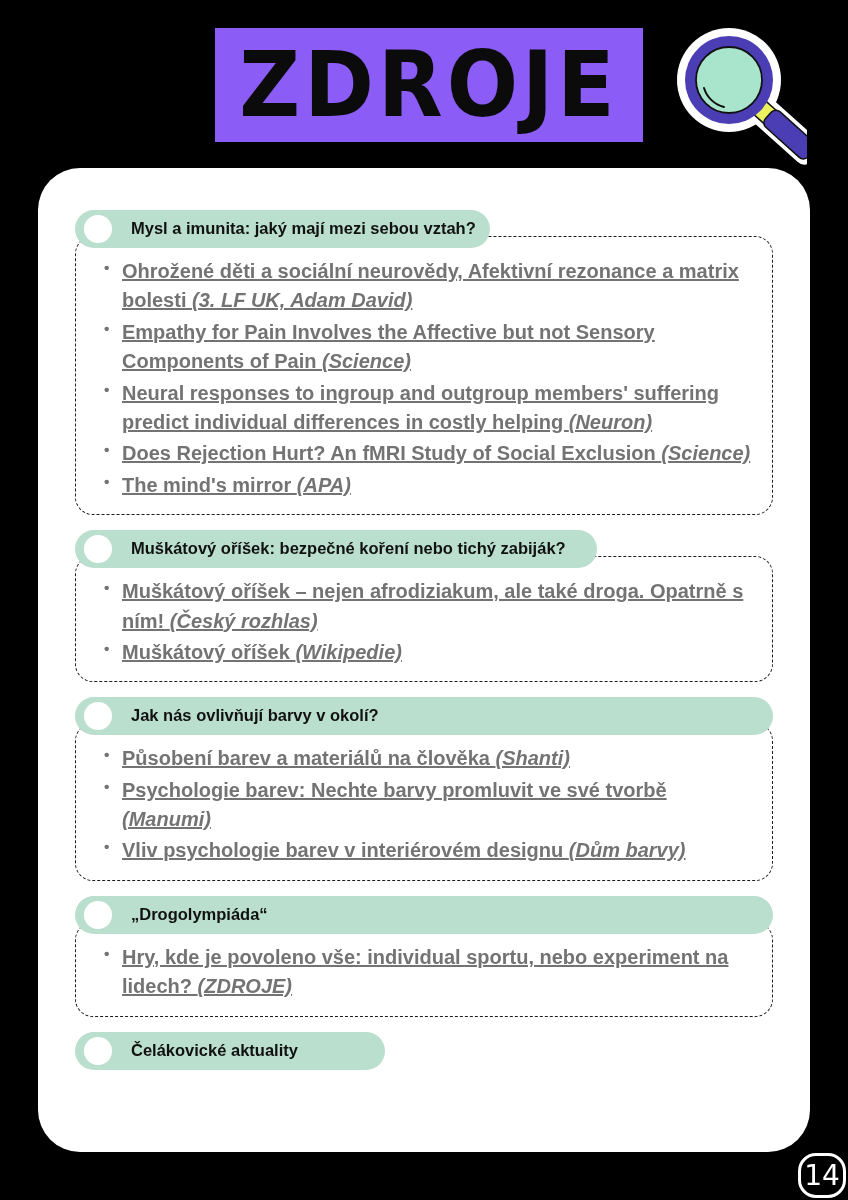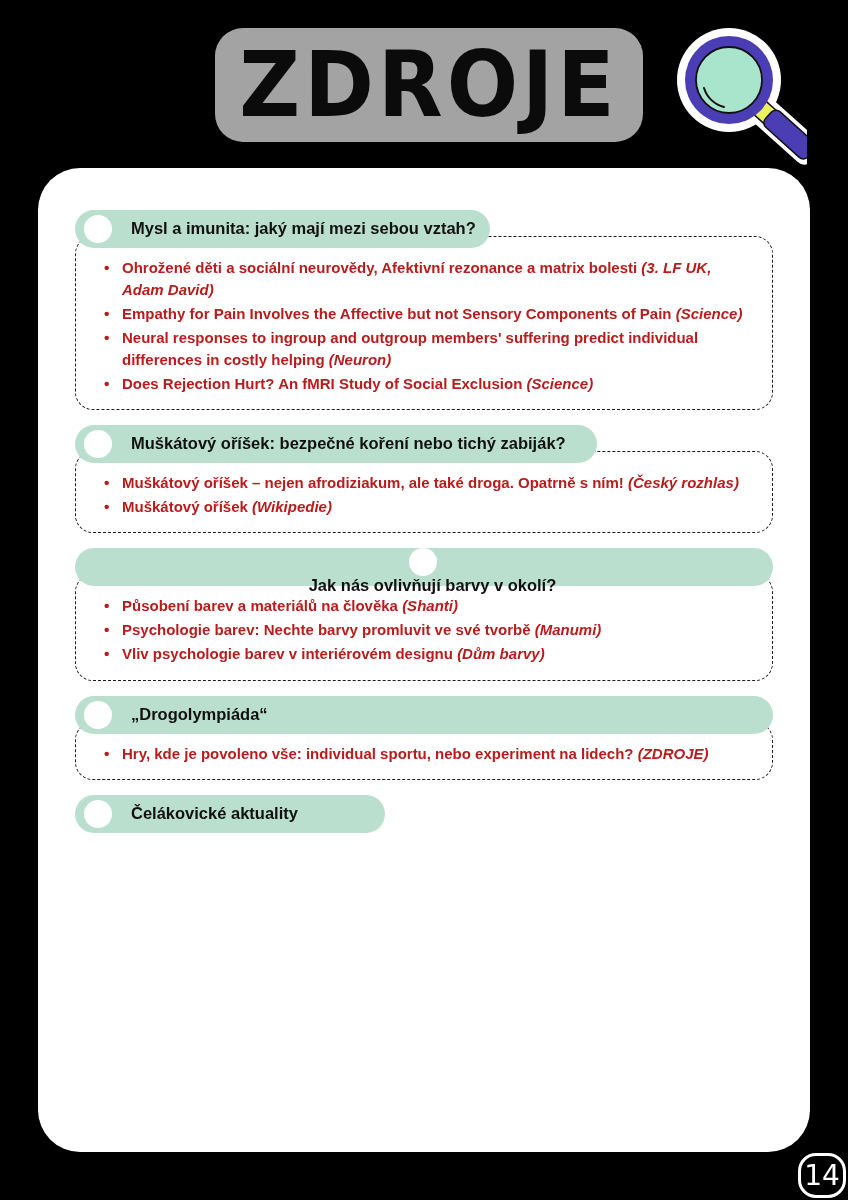--- a/index.html
+++ b/index.html
@@ -9,22 +9,22 @@
     font-family: "Liberation Sans", sans-serif;
     position: relative;
     overflow: hidden;
   }
 
   
   .title-box {
     position: absolute;
     left: 215px; top: 28px;
     width: 428px; height: 114px;
-    background: #a3a3a3;
-    display: flex; align-items: center; justify-content: center; border-radius: 28px;
+    background: #8b5cf6;
+    display: flex; align-items: center; justify-content: center;
   }
   .title-text {
     font-family: "DejaVu Sans", sans-serif;
     font-weight: 900;
     font-size: 84px;
     letter-spacing: 4px;
     color: #0b0b0b;
     transform: scaleY(1.08);
     line-height: 1;
   }
@@ -65,39 +65,40 @@
   .pill-label {
     font-size: 16.5px;
     font-weight: bold;
     color: #111111;
     white-space: nowrap;
     padding-bottom: 1px;
     margin-left: 8px;
   }
   .pill-s1 { width: 415px; }
   .pill-s2 { width: 522px; }
-  .pill-s3 { width: 100%; flex-direction: column; }
+  .pill-s3 { width: 100%; }
   .pill-s4 { width: 100%; }
   .pill-s5 { width: 310px; }
 
   .dashed-box {
     border: 1.6px dashed #1c1c1c;
     border-radius: 18px;
     padding: 20px 18px 12px 20px;
     min-height: 46px;
   }
   .src-list { list-style: none; }
   .src-list li {
     position: relative;
     padding-left: 26px;
-    font-size: 15px;
+    font-size: 20px;
     font-weight: bold;
-    color: #b91c1c;
+    color: #737373;
     line-height: 1.47;
     margin-bottom: 2px;
+    text-decoration: underline;
   }
   .src-list li::before {
     content: "\2022";
     position: absolute;
     left: 8px; top: 0;
     font-size: 15.5px;
   }
   .item-source { font-style: italic; }
 
   
@@ -148,20 +149,21 @@
     <div class="pill pill-s1">
       <span class="dot"></span>
       <span class="pill-label">Mysl a imunita: jaký mají mezi sebou vztah?</span>
     </div>
     <div class="dashed-box">
       <ul class="src-list">
           <li><span class="item-text">Ohrožené děti a sociální neurovědy, Afektivní rezonance a matrix bolesti </span><span class="item-source">(3. LF UK, Adam David)</span></li>
           <li><span class="item-text">Empathy for Pain Involves the Affective but not Sensory Components of Pain </span><span class="item-source">(Science)</span></li>
           <li><span class="item-text">Neural responses to ingroup and outgroup members' suffering predict individual differences in costly helping </span><span class="item-source">(Neuron)</span></li>
           <li><span class="item-text">Does Rejection Hurt? An fMRI Study of Social Exclusion </span><span class="item-source">(Science)</span></li>
+          <li><span class="item-text">The mind's mirror </span><span class="item-source">(APA)</span></li>
         </ul>
     </div>
   </section>
 
   <section class="src-section">
     <div class="pill pill-s2">
       <span class="dot"></span>
       <span class="pill-label">Muškátový oříšek: bezpečné koření nebo tichý zabiják?</span>
     </div>
     <div class="dashed-box">

